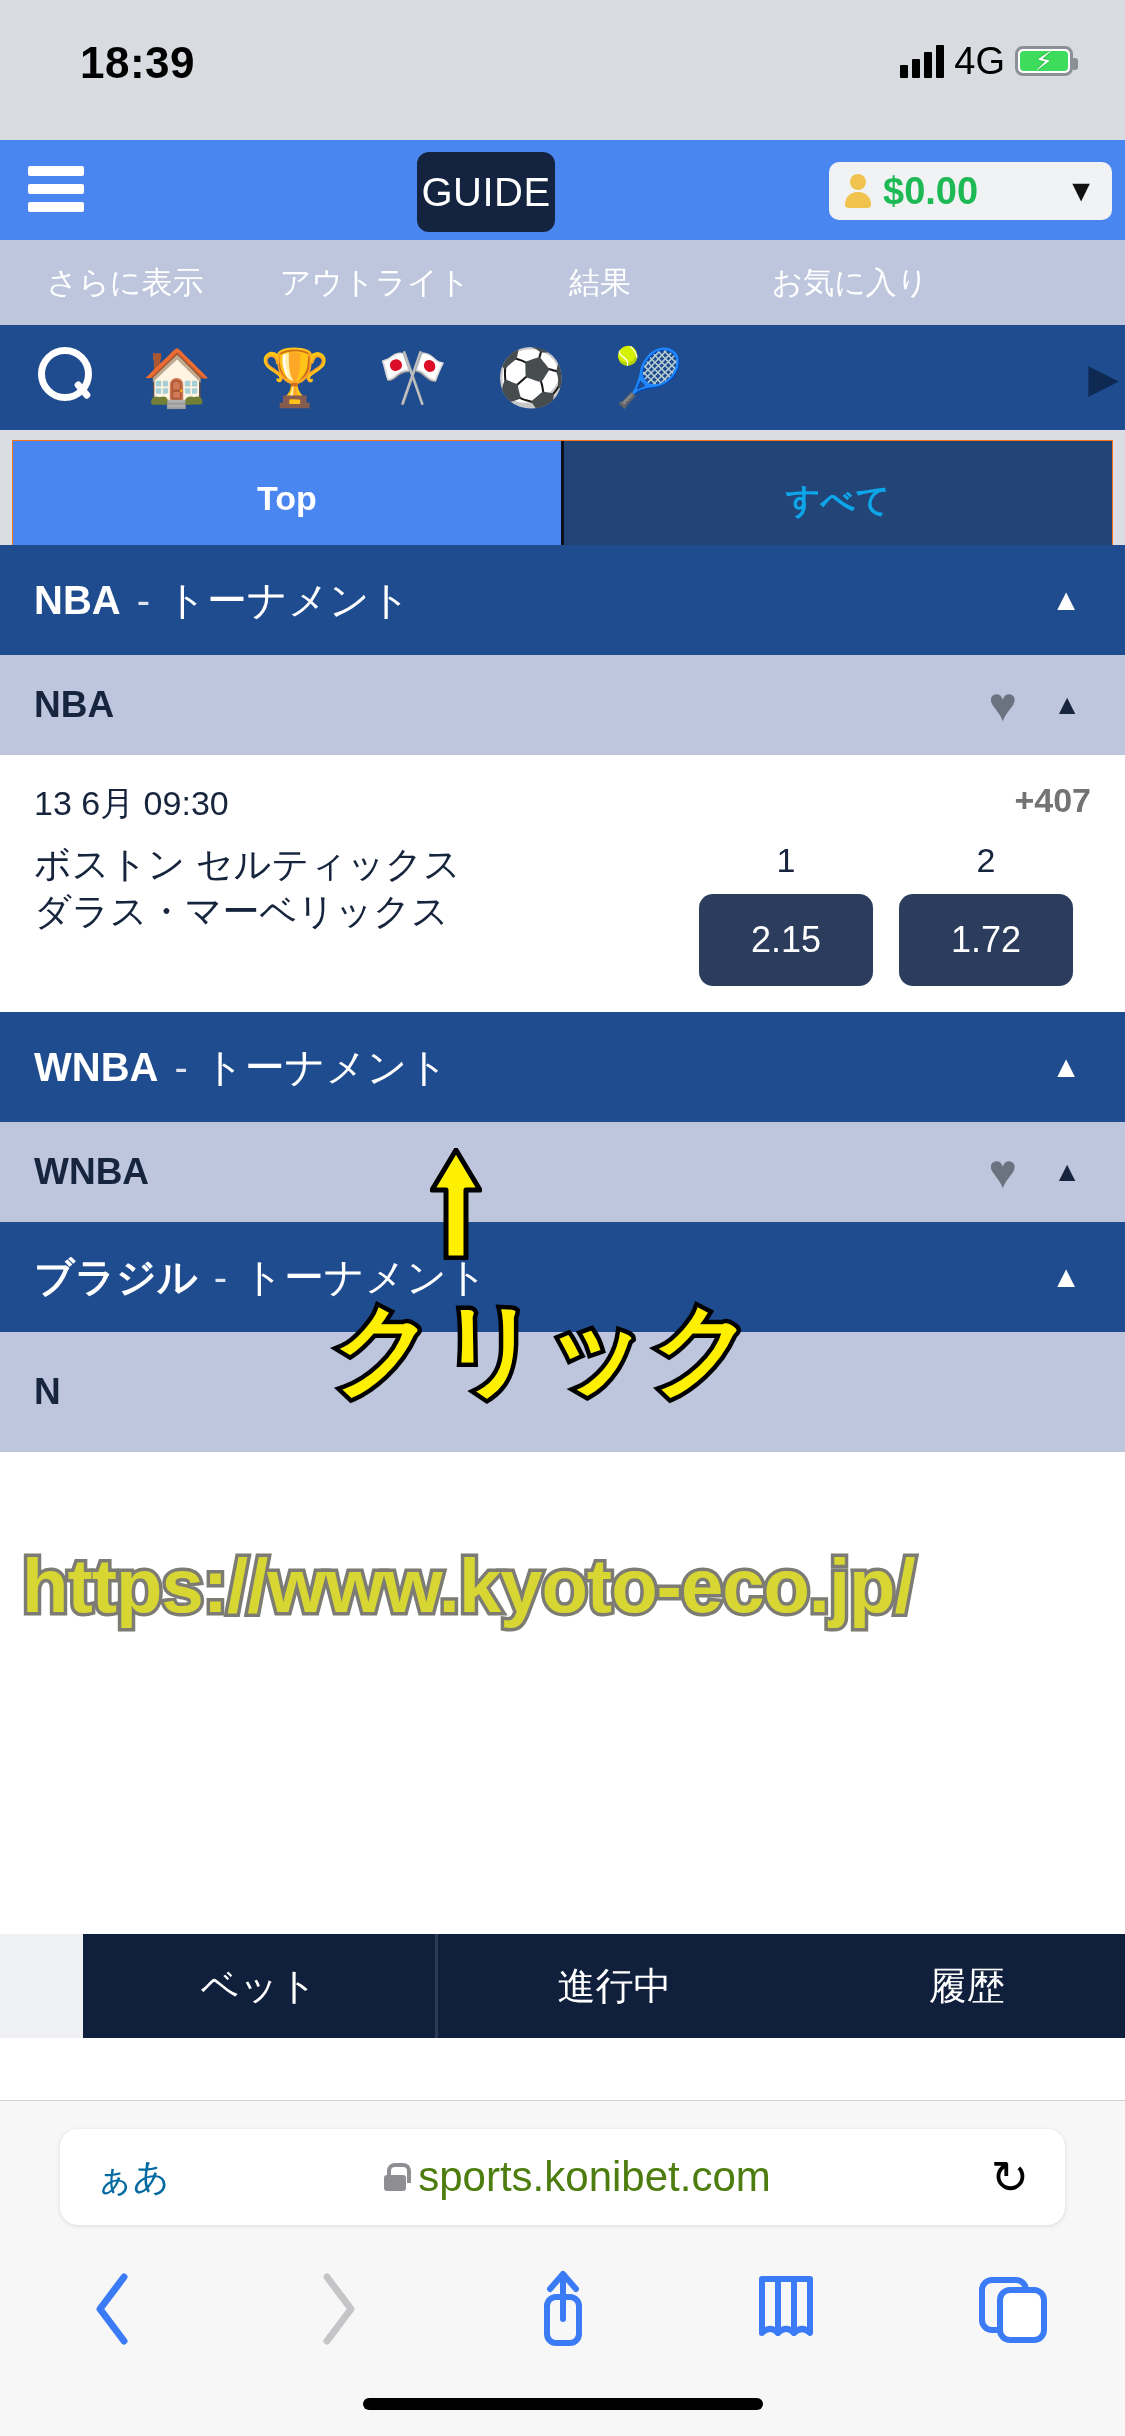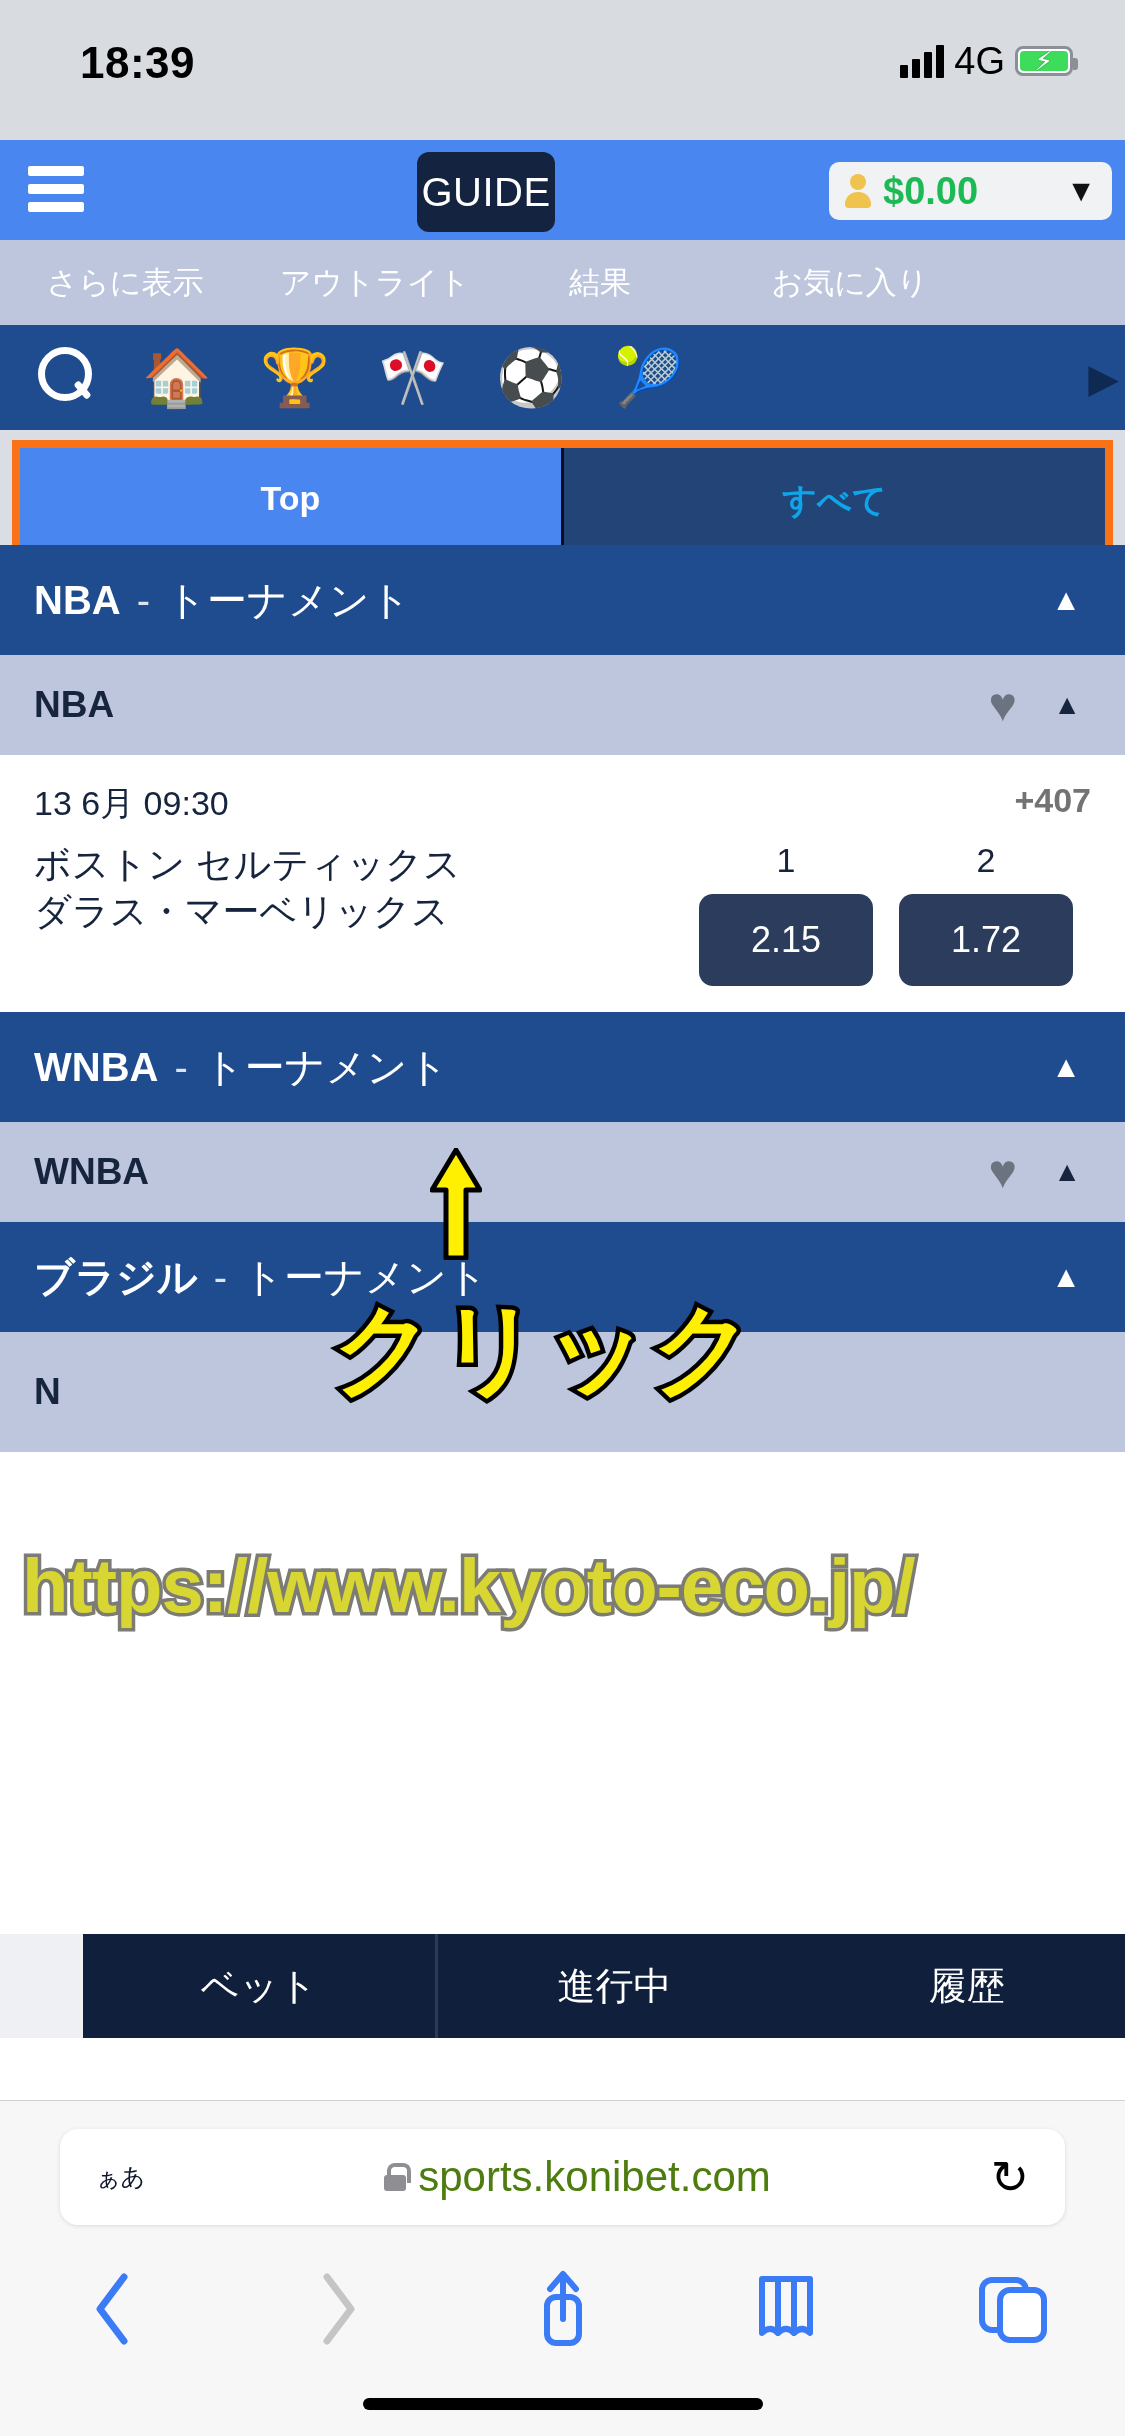--- a/index.html
+++ b/index.html
@@ -110,21 +110,21 @@
   .mag::after{
     content:""; position:absolute; right:2px; bottom:-1px; width:7px;height:20px;
     background:#fff; transform:rotate(-40deg); border-radius:3px;
   }
 
   
   .segwrap{
     height:115px; background:#dadde3; padding:10px 12px 0 12px;
   }
   .seg{
-    display:flex; height:122px; border:8px solid #f97316;
+    display:flex; height:122px; border:1px solid #f97316;
   }
   .seg .tab{
     flex:1; display:flex; align-items:center; justify-content:center;
     font-size:34px; font-weight:700;
   }
   .seg .tab.active{ background:#4a86ef; color:#fff; border-bottom:6px solid #ffffff;}
   .seg .tab.inactive{ background:#234477; color:#0ea5e9; border-left:3px solid #0b0f18;}
 
   
   .secthead{
@@ -211,21 +211,21 @@
   .safari{
     position:absolute; left:0; bottom:0; width:1125px; height:336px;
     background:#f7f7f8; border-top:1px solid #d2d2d4;
   }
   .urlbar{
     position:absolute; left:60px; top:28px; width:1005px; height:96px;
     background:#fff; border-radius:18px;
     display:flex; align-items:center; padding:0 36px;
     box-shadow:0 1px 4px rgba(0,0,0,.12);
   }
-  .aa{ font-size:24px; color:#0f172a; width:120px; }
+  .aa{ font-size:36px; color:#0369a1; width:120px; }
   .lockic{
     width:22px;height:28px; position:relative; margin-right:12px; flex:0 0 auto;
   }
   .lockic::before{
     content:""; position:absolute; left:3px; top:0; width:16px;height:16px;
     border:4px solid #8e8e93; border-bottom:none; border-radius:8px 8px 0 0;
   }
   .lockic::after{
     content:""; position:absolute; left:0; bottom:0; width:22px;height:16px;
     background:#8e8e93; border-radius:3px;

